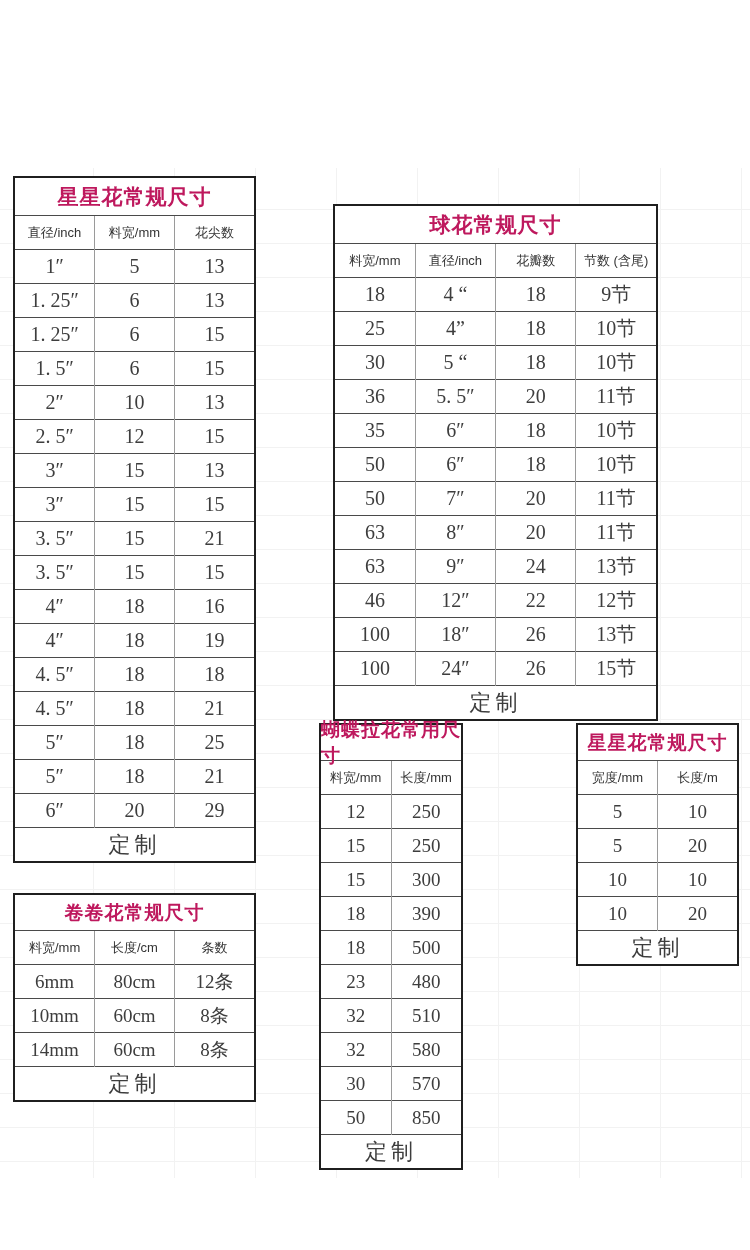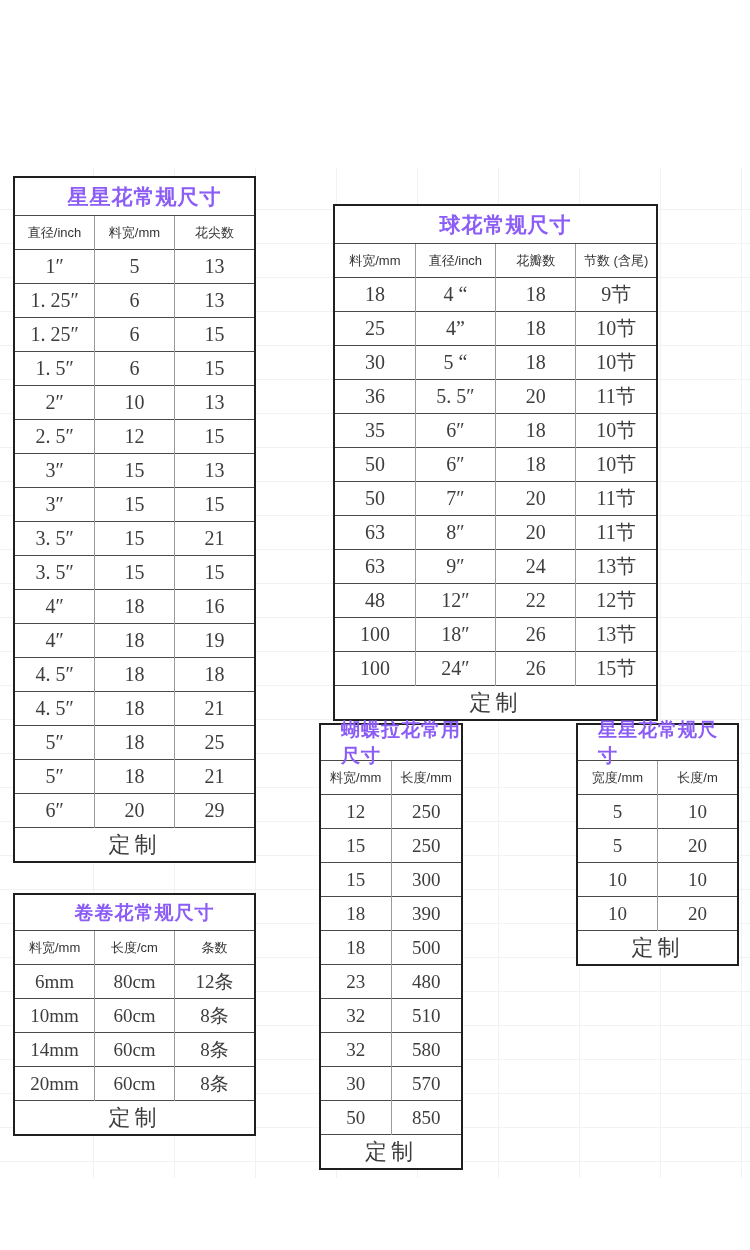--- a/index.html
+++ b/index.html
@@ -14,22 +14,22 @@
     background-image:
       repeating-linear-gradient(to right, transparent 0, transparent 80px, #f2f2f2 80px, #f2f2f2 81px),
       repeating-linear-gradient(to bottom, transparent 0, transparent 33px, #f2f2f2 33px, #f2f2f2 34px);
     background-position:13px 8px;
   }
   .sheet-table{
     position:absolute;background:#ffffff;border:2px solid #1f1f1f;box-sizing:border-box;
   }
   .t-title{
     display:flex;align-items:center;justify-content:center;
-    font-weight:bold;color:#8b5cf6;border-bottom:1px solid #4a4a4a;
-    font-family:"Liberation Sans",sans-serif;letter-spacing:1px;padding-left:20px;
+    font-weight:bold;color:#be185d;border-bottom:1px solid #4a4a4a;
+    font-family:"Liberation Sans",sans-serif;letter-spacing:1px;
   }
   .star .t-title,.ball .t-title{height:37px;font-size:21px;}
   .butterfly .t-title,.olive .t-title,.curl .t-title{height:35px;font-size:19px;}
   table.grid{width:100%;border-collapse:collapse;table-layout:fixed;}
   .grid th{
     font-family:"Liberation Sans",sans-serif;font-size:13px;font-weight:normal;
     color:#333333;height:33px;text-align:center;padding:0;
     border-left:1px solid #9a9a9a;
   }
   .grid td{
@@ -216,21 +216,21 @@
             <td>20</td>
             <td>11节</td>
           </tr>
           <tr>
             <td>63</td>
             <td>9″</td>
             <td>24</td>
             <td>13节</td>
           </tr>
           <tr>
-            <td>48</td>
+            <td>46</td>
             <td>12″</td>
             <td>22</td>
             <td>12节</td>
           </tr>
           <tr>
             <td>100</td>
             <td>18″</td>
             <td>26</td>
             <td>13节</td>
           </tr>
@@ -357,23 +357,18 @@
             <td>10mm</td>
             <td>60cm</td>
             <td>8条</td>
           </tr>
           <tr>
             <td>14mm</td>
             <td>60cm</td>
             <td>8条</td>
           </tr>
           <tr>
-            <td>20mm</td>
-            <td>60cm</td>
-            <td>8条</td>
-          </tr>
-          <tr>
             <td colspan="3" class="footer-cell">定制</td>
           </tr>
         </tbody>
       </table>
   </section>
 </div>
 
 </body></html>

